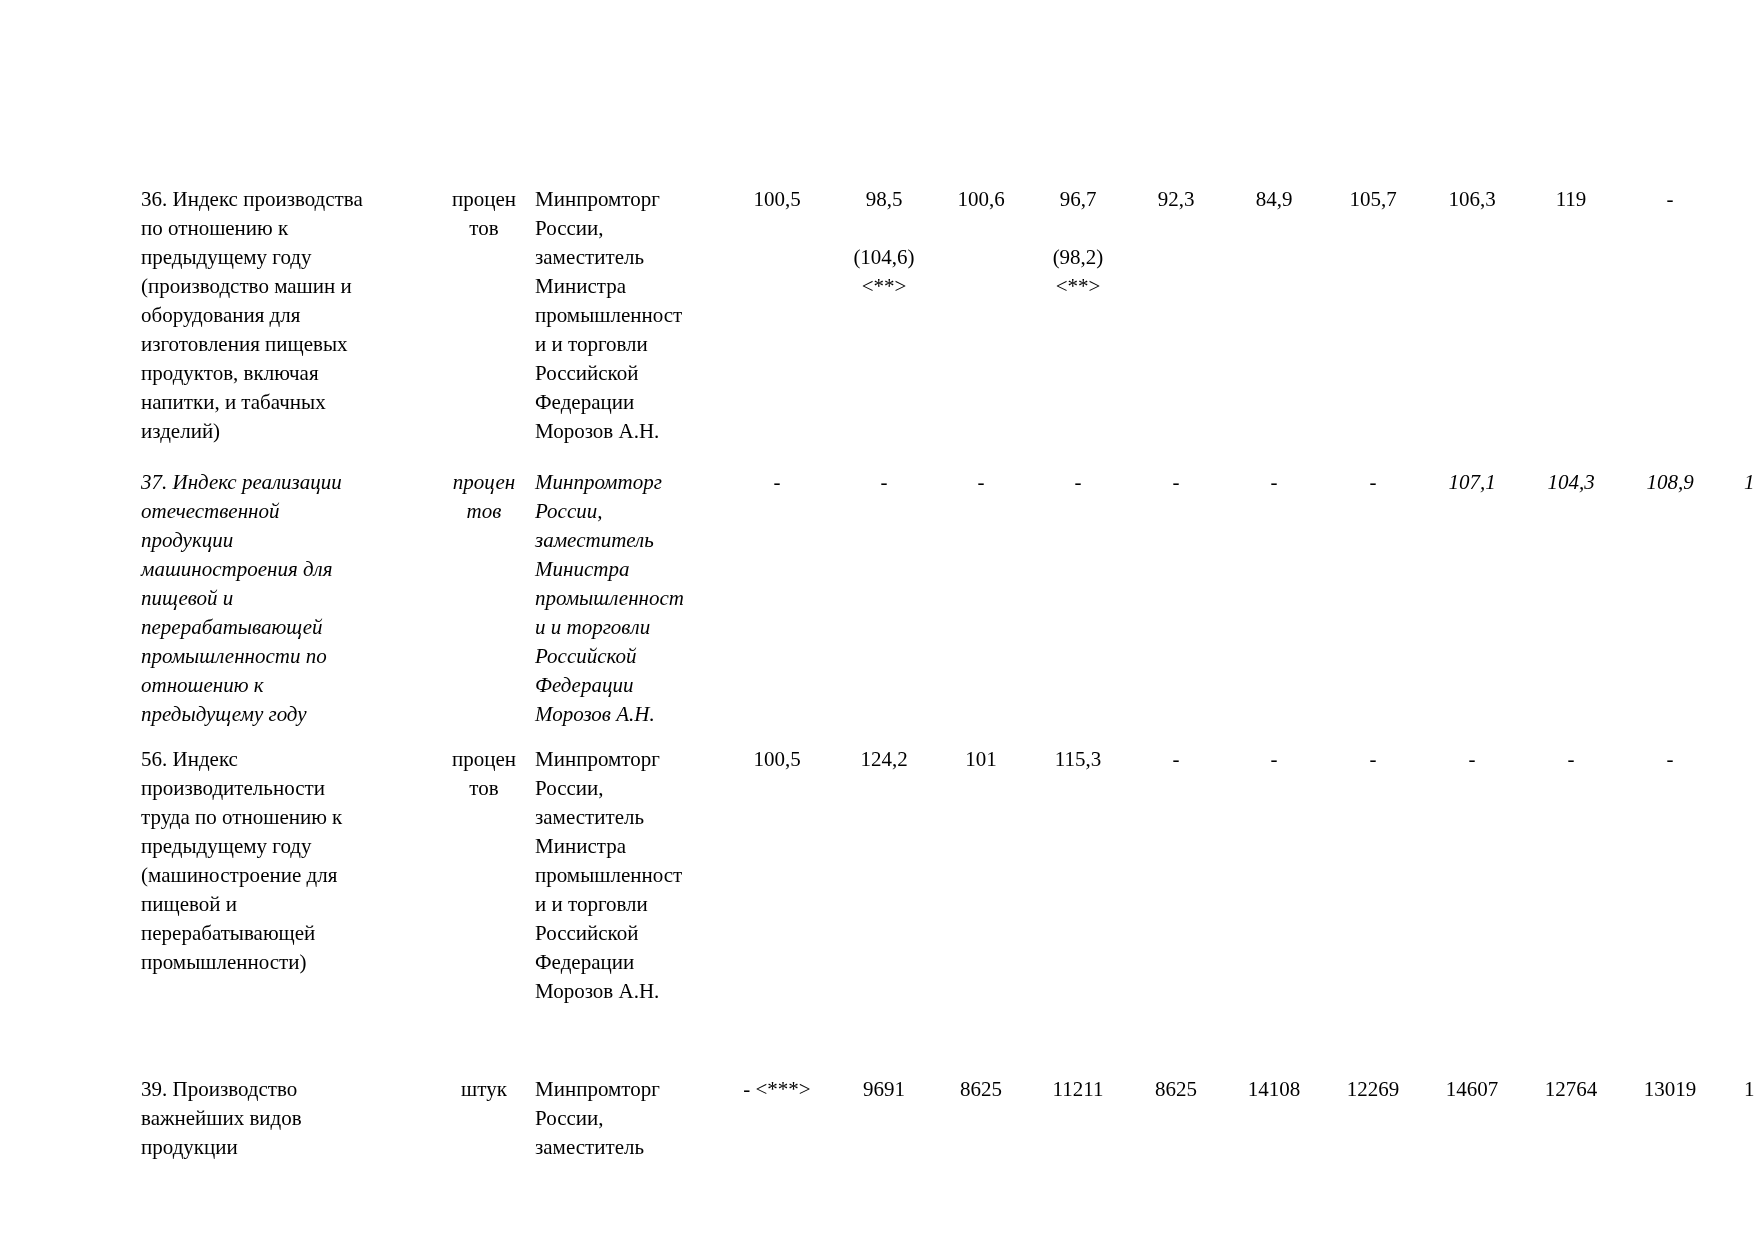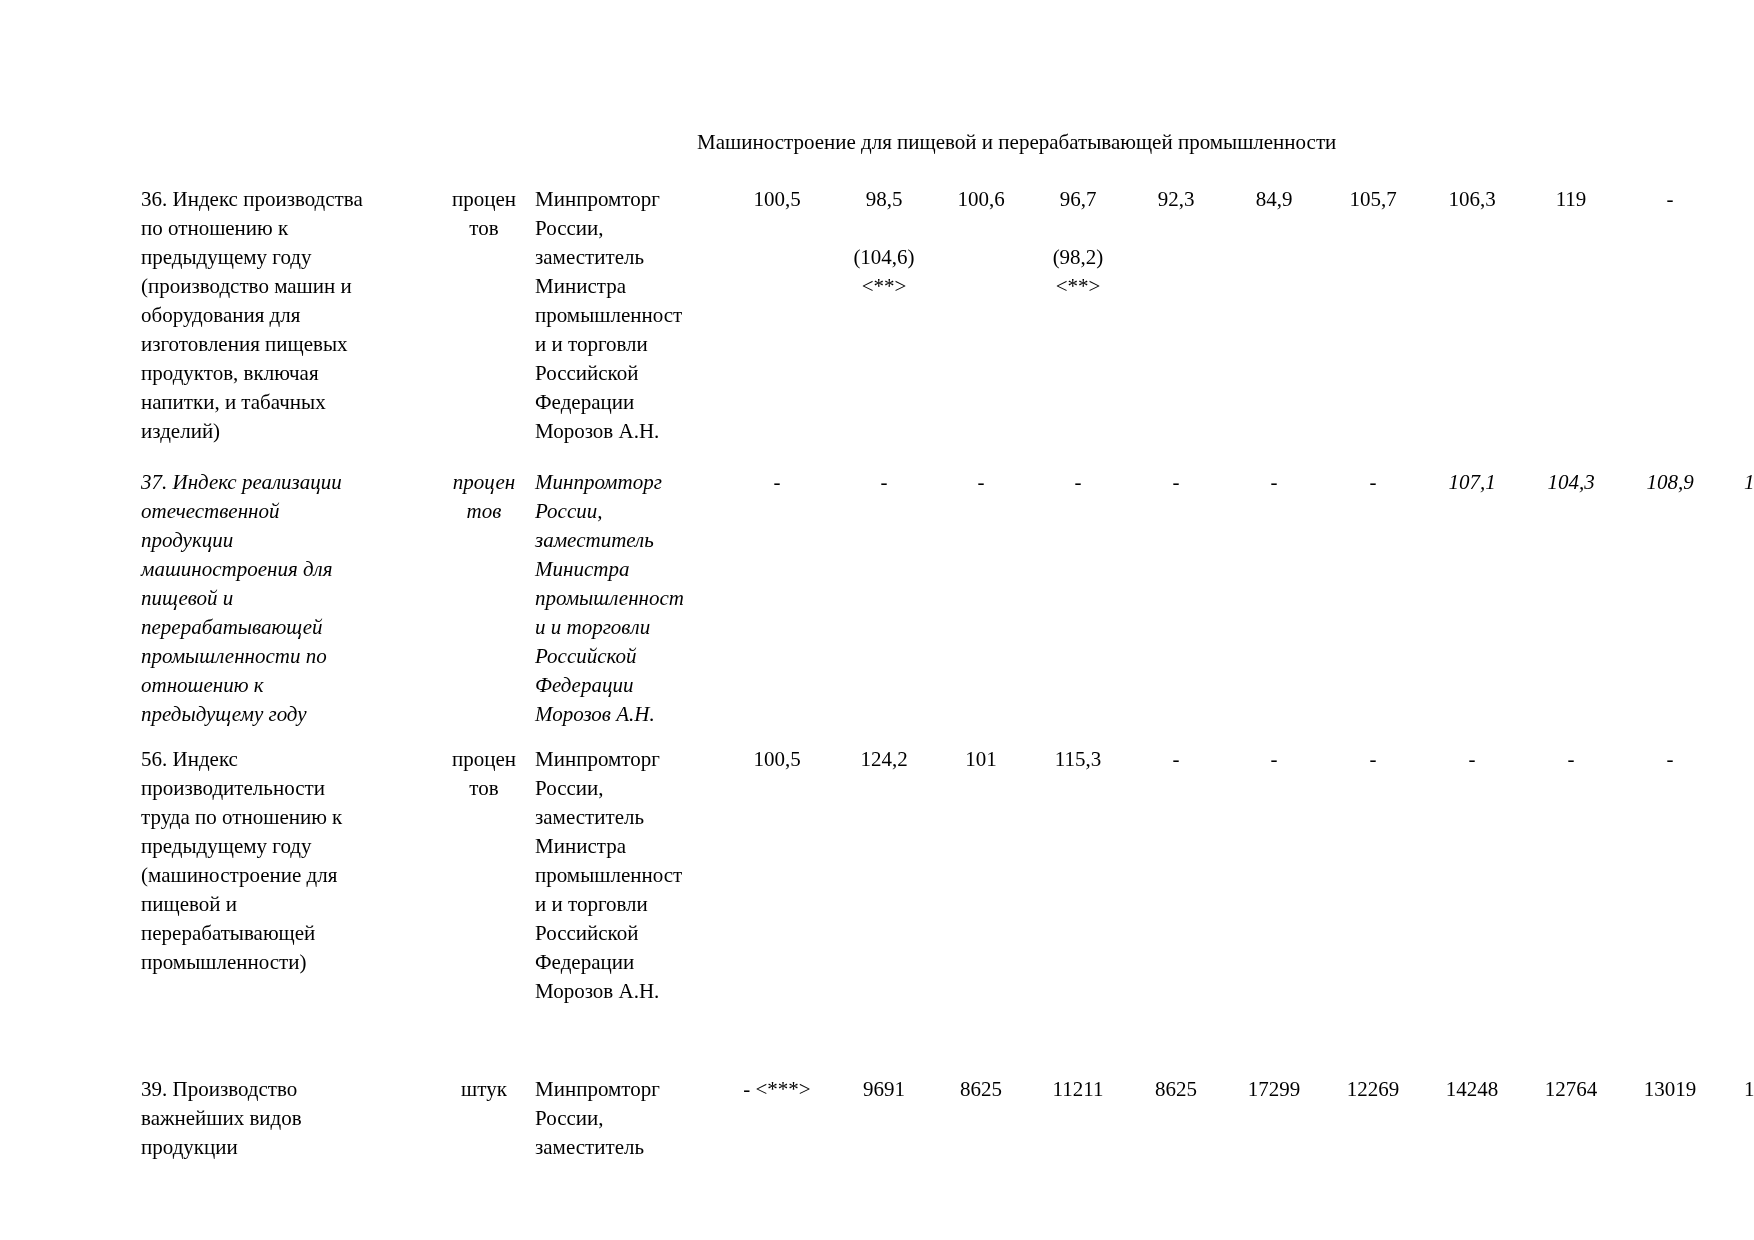--- a/index.html
+++ b/index.html
@@ -33,21 +33,20 @@
   .r36 { top: 185px; }
   .r37 { top: 468px; font-style: italic; }
   .r38 { top: 745px; }
   .r39 { top: 1075px; }
 </style>
 </head>
 <body>
 
 <div class="page">
 
-  <div class="section-title" style="left:697px; top:128px;">Машиностроение для пищевой и перерабатывающей промышленности</div>
 
   <div class="cell label-col r36">36. Индекс производства
 по отношению к
 предыдущему году
 (производство машин и
 оборудования для
 изготовления пищевых
 продуктов, включая
 напитки, и табачных
 изделий)</div>
@@ -149,20 +148,20 @@
 продукции</div>
   <div class="cell unit-col r39">штук</div>
   <div class="cell exec-col r39">Минпромторг
 России,
 заместитель</div>
   <div class="cell val c1 r39">- &lt;***&gt;</div>
   <div class="cell val c2 r39">9691</div>
   <div class="cell val c3 r39">8625</div>
   <div class="cell val c4 r39">11211</div>
   <div class="cell val c5 r39">8625</div>
-  <div class="cell val c6 r39">17299</div>
+  <div class="cell val c6 r39">14108</div>
   <div class="cell val c7 r39">12269</div>
-  <div class="cell val c8 r39">14248</div>
+  <div class="cell val c8 r39">14607</div>
   <div class="cell val c9 r39">12764</div>
   <div class="cell val c10 r39">13019</div>
   <div class="cell val c11 r39">1</div>
 
 </div>
 
 </body></html>

